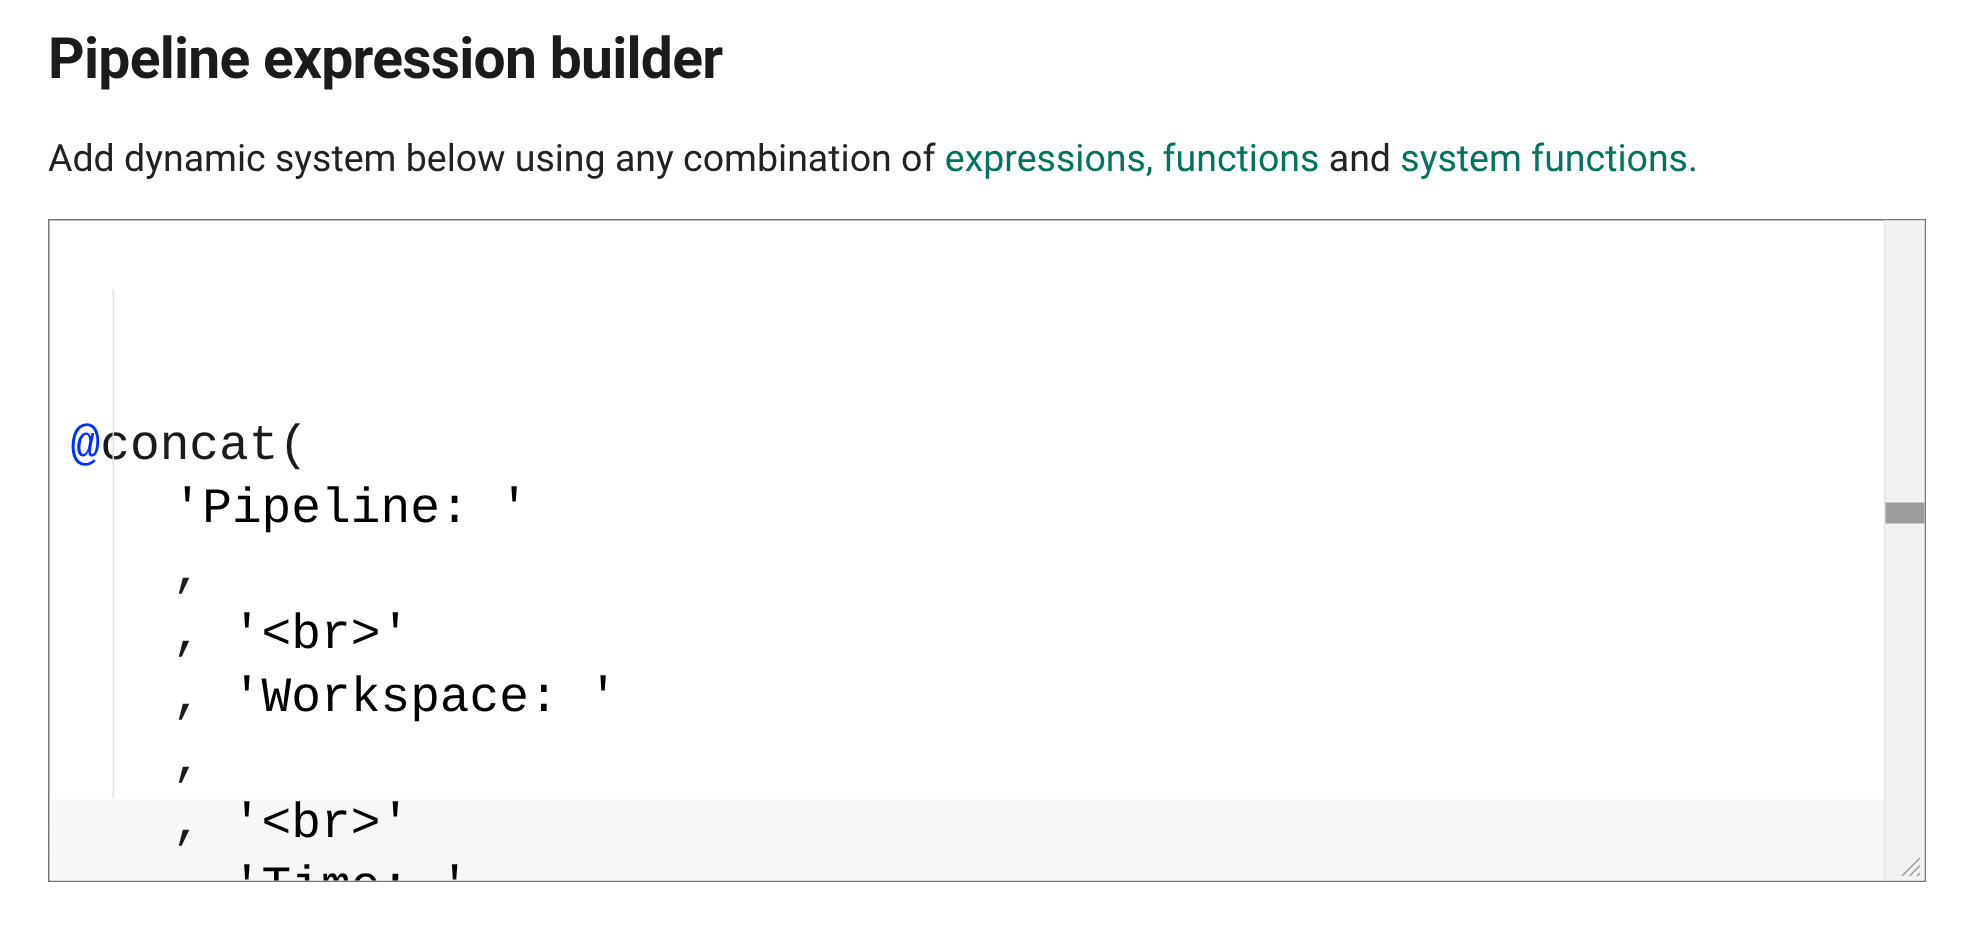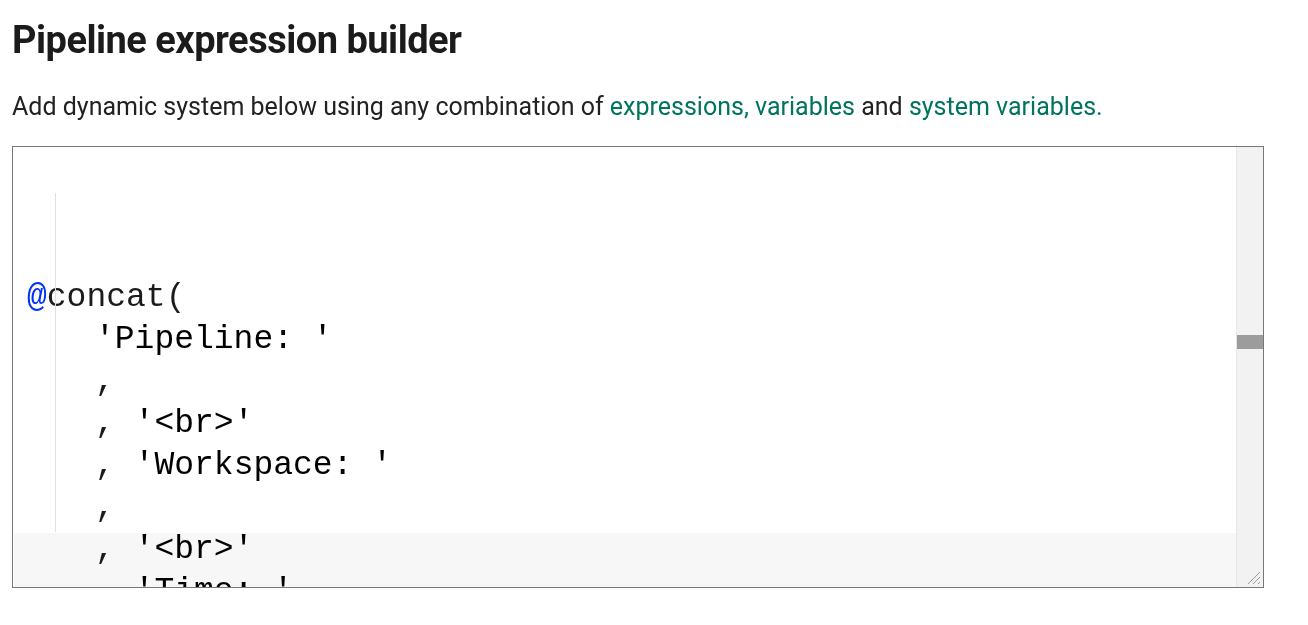--- a/index.html
+++ b/index.html
@@ -6,21 +6,21 @@
     margin: 0;
     padding: 0;
     background: #ffffff;
     font-family: "Segoe UI", -apple-system, BlinkMacSystemFont, Roboto, "Helvetica Neue", Arial, sans-serif;
     color: #1b1b1b;
   }
   .page {
     width: 1308px;
     height: 612px;
     box-sizing: border-box;
-    padding: 18px 30px 0 12px;
+    padding: 18px 30px 0 32px;
     position: relative;
   }
   h1.title {
     margin: 0 0 28px 0;
     font-size: 38px;
     font-weight: 700;
     letter-spacing: -0.5px;
   }
   .subtitle {
     font-size: 25px;
@@ -118,21 +118,21 @@
   .line    { display: block; }
 </style>
 </head>
 <body>
 
 <div class="page">
 
   <h1 class="title">Pipeline expression builder</h1>
 
   <p class="subtitle">
-    <span>Add dynamic system below using any combination of </span><a href="#">expressions,</a> <a href="#">variables</a><span> and </span><a href="#">system variables.</a>
+    <span>Add dynamic system below using any combination of </span><a href="#">expressions,</a> <a href="#">functions</a><span> and </span><a href="#">system functions.</a>
   </p>
 
   <div class="editor-wrap">
 
     <div class="line-highlight a"></div>
     <div class="line-highlight b"></div>
     <div class="line-highlight c"></div>
 
     <div class="code-area">
       <div class="guide"></div>

